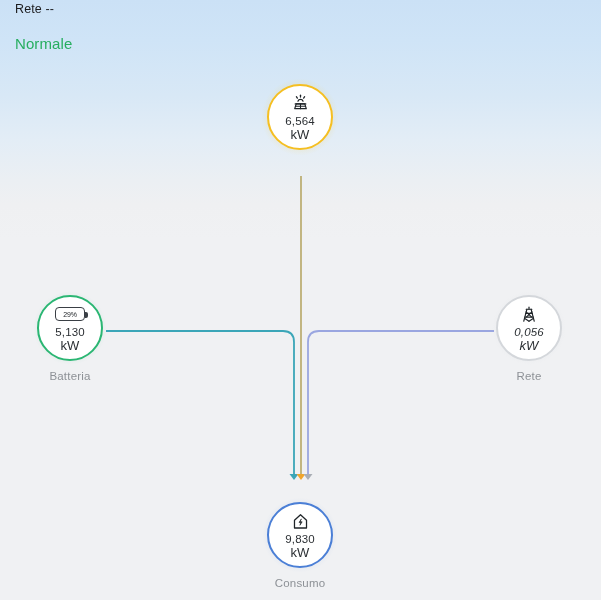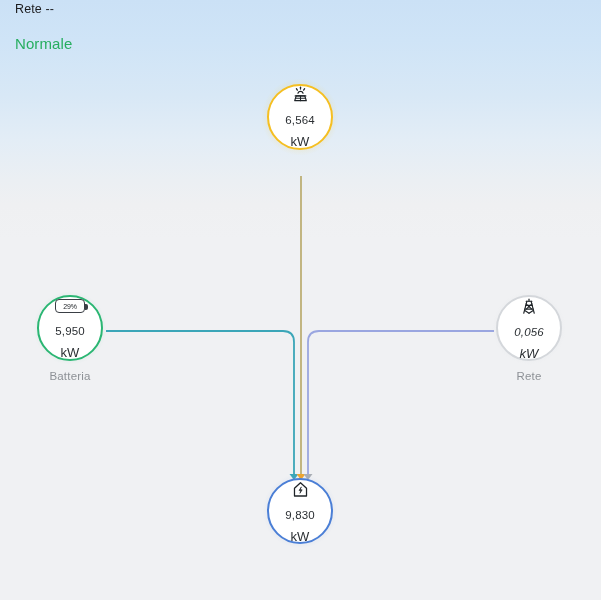--- a/index.html
+++ b/index.html
@@ -108,21 +108,20 @@
     height: 66px;
     box-sizing: border-box;
     border-radius: 50%;
     background: #ffffff;
     border: 2px solid #cfd3d8;
     display: flex;
     flex-direction: column;
     align-items: center;
     justify-content: center;
     line-height: 1;
-    gap: 8px;
   }
   .circle .ic {
     height: 19px;
     display: flex;
     align-items: center;
     justify-content: center;
     margin-bottom: 2px;
   }
   .val {
     font-size: 11.5px;
@@ -194,21 +193,21 @@
     font-size: 7px;
     color: #23272b;
     letter-spacing: -.2px;
     line-height: 7px;
   }
 
   
   #node-pv      { left: 300px; top: 84px; }
   #node-battery { left: 70px;  top: 295px; }
   #node-grid    { left: 529px; top: 295px; }
-  #node-load    { left: 300px; top: 478px; }
+  #node-load    { left: 300px; top: 502px; }
 </style>
 </head>
 <body>
 
 <div id="app">
 
   <div class="header">
     <div class="meteo-line">Rete --</div>
     <div class="status-line">Normale</div>
   </div>
@@ -250,21 +249,21 @@
 
   <div class="node node-battery" id="node-battery">
     <div class="circle-wrap">
       <div class="halo"></div>
       <div class="circle">
         <div class="ic">
           <div class="batt-pill">
             <span>29%</span>
           </div>
         </div>
-        <div class="val">5,950</div>
+        <div class="val">5,130</div>
         <div class="unit">kW</div>
       </div>
     </div>
     <div class="node-title below">Batteria</div>
   </div>
 
   <div class="node node-grid" id="node-grid">
     <div class="circle-wrap">
       <div class="halo"></div>
       <div class="circle">
@@ -296,15 +295,16 @@
         <div class="ic">
           <svg width="19" height="19" viewBox="0 0 24 24" fill="none" stroke="#1f2428" stroke-width="1.6" stroke-linejoin="round" stroke-linecap="round">
             <path d="M4.4 10.4 L12 3.4 L19.6 10.4 L19.6 20.2 L4.4 20.2 Z"></path>
             <path d="M12.9 9.1 L10.2 13.4 L12.5 13.4 L11.3 16.8 L14.1 12.4 L11.8 12.4 Z" fill="#1f2428" stroke-width="0.8"></path>
           </svg>
         </div>
         <div class="val">9,830</div>
         <div class="unit">kW</div>
       </div>
     </div>
+    <div class="node-title below">Consumo</div>
   </div>
 
 </div>
 
 </body></html>

